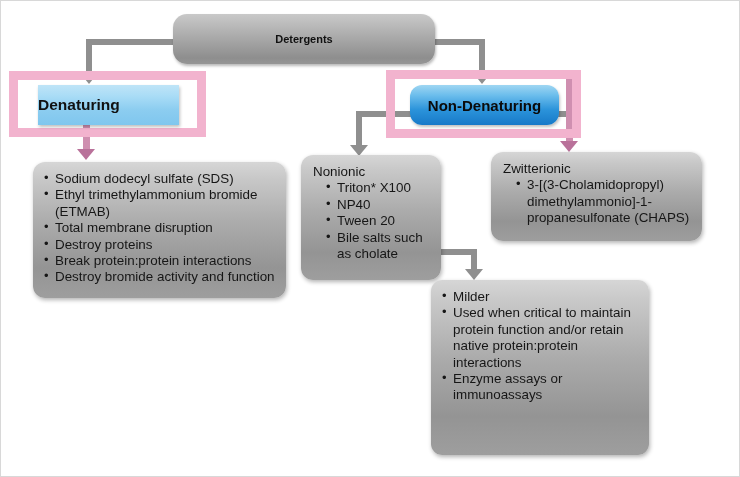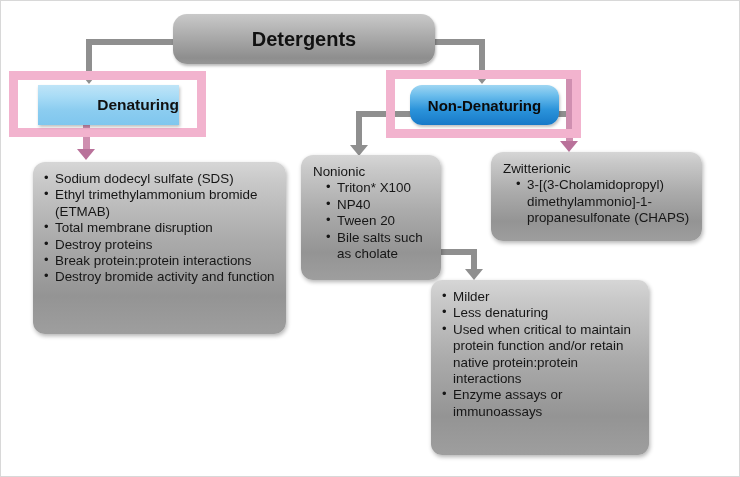--- a/index.html
+++ b/index.html
@@ -24,21 +24,21 @@
     background:linear-gradient(to bottom,#d6d6d6 0%,#c8c8c8 12%,#ababab 45%,#949494 78%,#9e9e9e 100%);
     border-radius:12px;
     box-shadow:1px 2px 4px rgba(0,0,0,.30);
     color:#161616;
   }
 
   .blue-light{
     background:linear-gradient(to bottom,#bfe4f7 0%,#a9dcf6 28%,#8ccdf0 62%,#7fc6ee 100%);
     border-radius:0;
     box-shadow:1px 2px 3px rgba(0,0,0,.25);
-    display:flex;align-items:center;justify-content:flex-end;
+    display:flex;align-items:center;justify-content:flex-start;
     color:#111;font-weight:bold;
   }
   .blue-dark{
     background:linear-gradient(to bottom,#9fd6f2 0%,#6bbdec 26%,#2b93da 62%,#1779c8 100%);
     border-radius:12px;
     box-shadow:1px 2px 3px rgba(0,0,0,.25);
     display:flex;align-items:center;justify-content:center;
     color:#0b0b0b;font-weight:bold;
   }
 
@@ -91,33 +91,33 @@
   <div class="conn-pink" style="left:565px;top:76px;width:7px;height:70px;"></div>
   <div class="arrow-down pink" style="left:559px;top:140px;"></div>
 
   <div class="conn" style="left:438px;top:248px;width:38px;height:6px;"></div>
   <div class="conn" style="left:470px;top:248px;width:6px;height:24px;"></div>
   <div class="arrow-down" style="left:464px;top:268px;"></div>
 
   <div class="pink-frame" style="left:8px;top:70px;width:197px;height:66px;"></div>
   <div class="pink-frame" style="left:385px;top:69px;width:195px;height:68px;"></div>
 
-  <div class="node gray-pill" style="left:172px;top:13px;width:262px;height:50px;font-size:20px;">
+  <div class="node gray-pill" style="left:172px;top:13px;width:262px;height:50px;font-size:11px;">
     <span>Detergents</span>
   </div>
 
   <div class="node blue-light" style="left:37px;top:84px;width:141px;height:40px;font-size:15.5px;">
     <span>Denaturing</span>
   </div>
 
   <div class="node blue-dark" style="left:409px;top:84px;width:149px;height:40px;font-size:15px;">
     <span>Non-Denaturing</span>
   </div>
 
-  <div class="node gray-card" style="left:32px;top:161px;width:253px;height:172px;">
+  <div class="node gray-card" style="left:32px;top:161px;width:253px;height:136px;">
     <div class="card-text">
       <ul class="bl">
         <li>Sodium dodecyl sulfate (SDS)</li>
         <li>Ethyl trimethylammonium bromide (ETMAB)</li>
         <li>Total membrane disruption</li>
         <li>Destroy proteins</li>
         <li>Break protein:protein interactions</li>
         <li>Destroy bromide activity and function</li>
       </ul>
     </div>
@@ -141,20 +141,19 @@
       <ul class="bl indent">
         <li>3-[(3-Cholamidopropyl) dimethylammonio]-1-propanesulfonate (CHAPS)</li>
       </ul>
     </div>
   </div>
 
   <div class="node gray-card" style="left:430px;top:279px;width:218px;height:175px;border-radius:11px;">
     <div class="card-text">
       <ul class="bl">
         <li>Milder</li>
-        <li>Less denaturing</li>
         <li>Used when critical to maintain protein function and/or retain native protein:protein interactions</li>
         <li>Enzyme assays or immunoassays</li>
       </ul>
     </div>
   </div>
 
 </div>
 
 </body></html>

